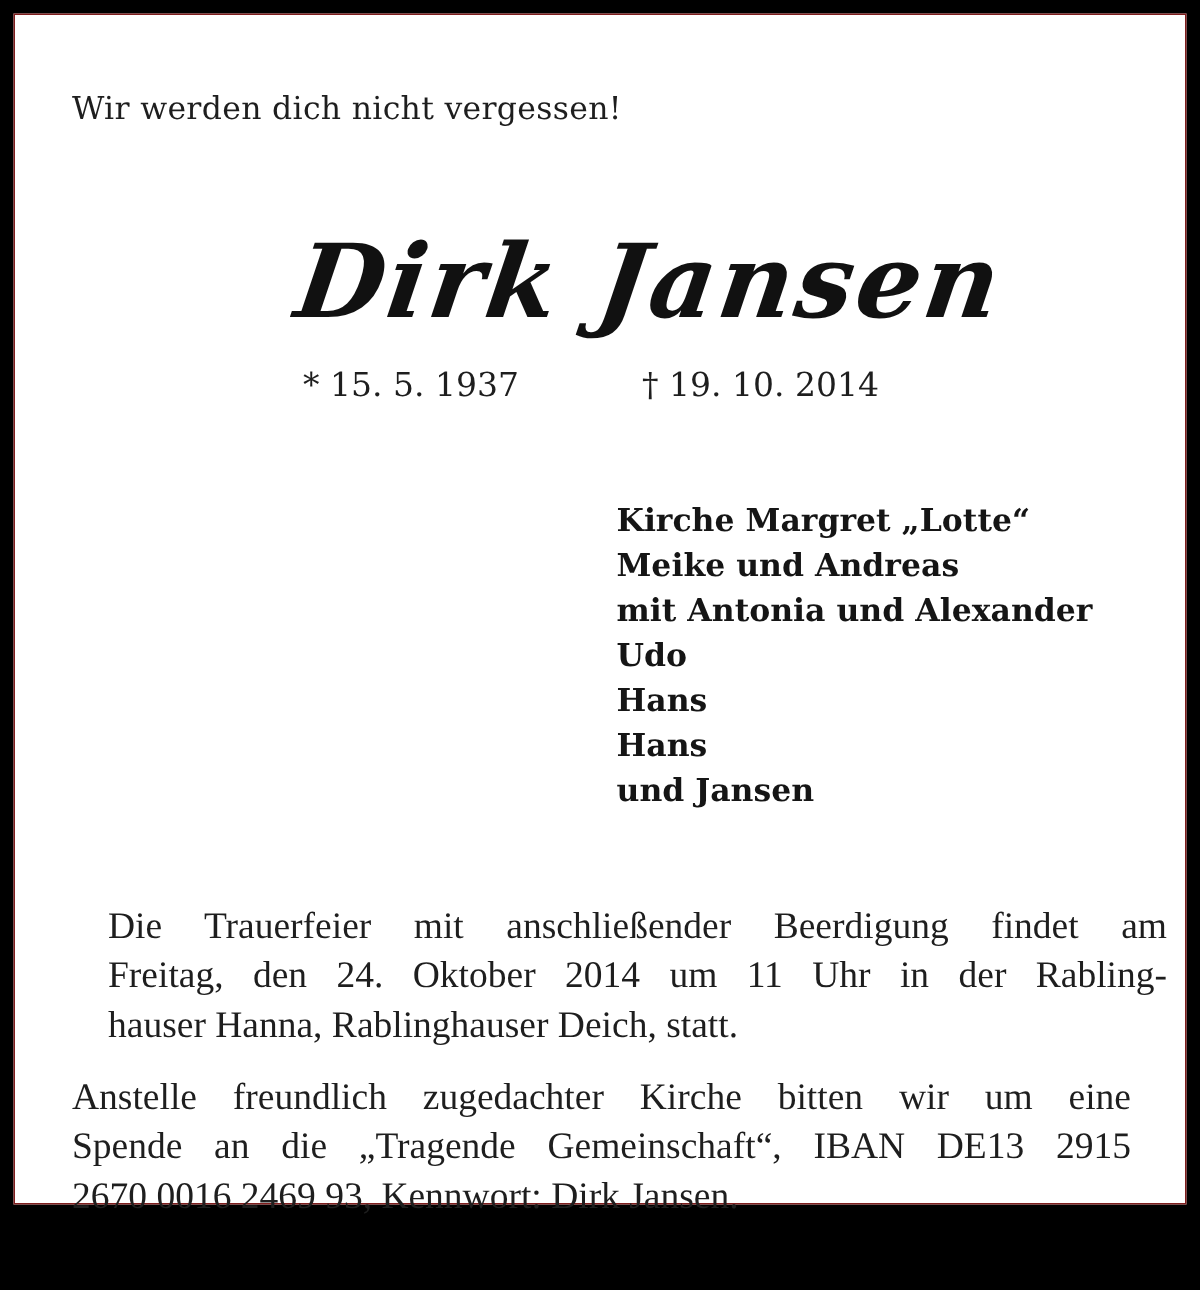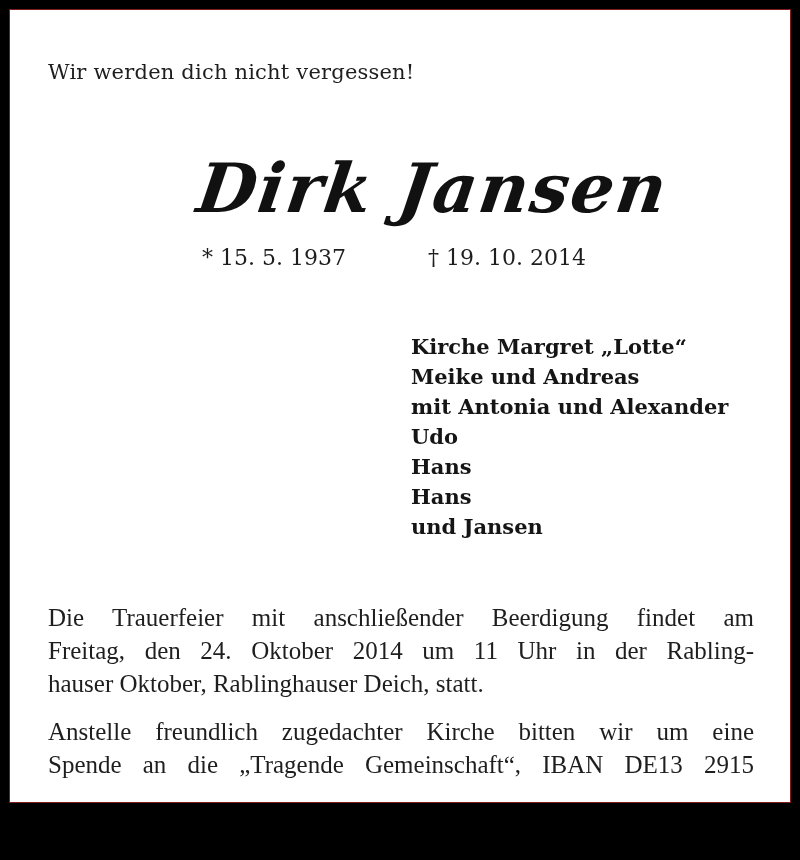--- a/index.html
+++ b/index.html
@@ -94,20 +94,21 @@
     .para div {
       white-space: nowrap;
       text-align: justify;
       text-align-last: justify;
     }
     .para div.last {
       text-align-last: left;
     }
     .para-service {
       top: 591px;
+      margin-left: 24px;
     }
     .para-donation {
       top: 705px;
     }
   </style>
 </head>
 <body>
 
 <div class="card">
 
@@ -126,21 +127,22 @@
     <div>mit Antonia und Alexander</div>
     <div>Udo</div>
     <div>Hans</div>
     <div>Hans</div>
     <div>und Jansen</div>
   </div>
 
   <div class="para para-service">
     <div>Die Trauerfeier mit anschließender Beerdigung findet am</div>
     <div>Freitag, den 24. Oktober 2014 um 11 Uhr in der Rabling-</div>
-    <div class="last">hauser Oktober, Rablinghauser Deich, statt.</div>
+    <div class="last">hauser Hanna, Rablinghauser Deich, statt.</div>
   </div>
 
   <div class="para para-donation">
     <div>Anstelle freundlich zugedachter Kirche bitten wir um eine</div>
     <div>Spende an die „Tragende Gemeinschaft“, IBAN DE13 2915</div>
+    <div class="last">2670 0016 2469 93, Kennwort: Dirk Jansen.</div>
   </div>
 
 </div>
 
 </body></html>

